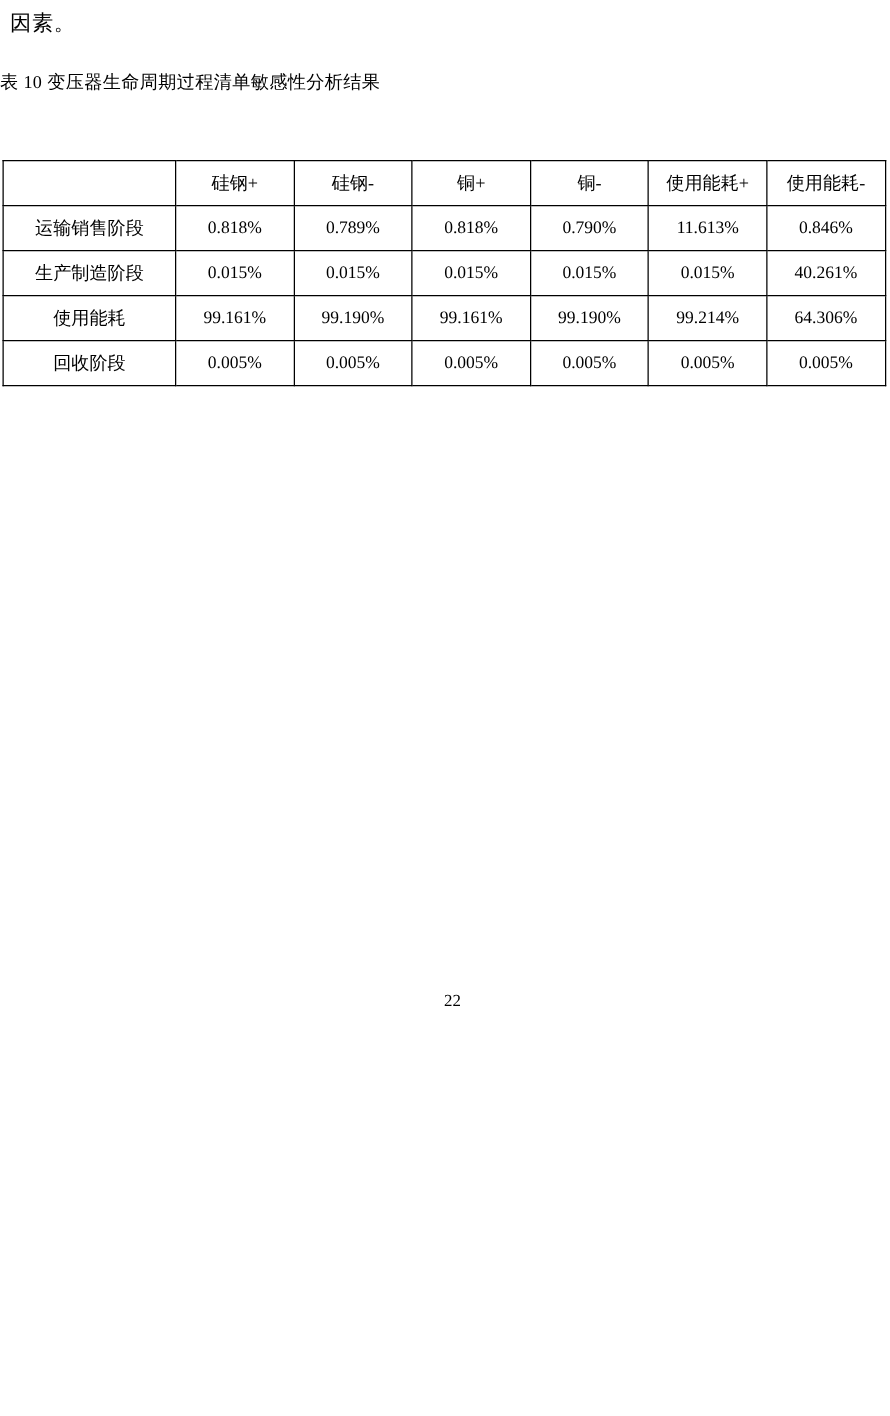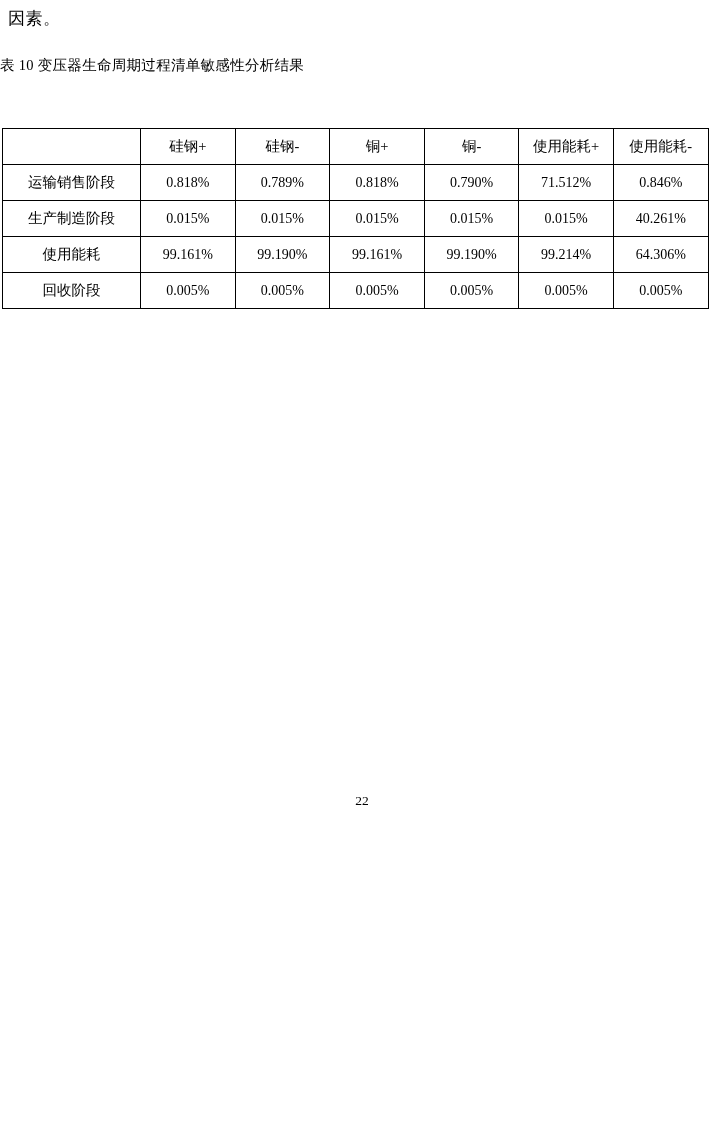--- a/index.html
+++ b/index.html
@@ -113,21 +113,21 @@
           <th>使用能耗-</th>
         </tr>
       </thead>
       <tbody>
         <tr>
           <td class="rowhead">运输销售阶段</td>
           <td class="num-cell">0.818%</td>
           <td class="num-cell">0.789%</td>
           <td class="num-cell">0.818%</td>
           <td class="num-cell">0.790%</td>
-          <td class="num-cell">71.512%</td>
+          <td class="num-cell">11.613%</td>
           <td class="num-cell">0.846%</td>
         </tr>
         <tr>
           <td class="rowhead">生产制造阶段</td>
           <td class="num-cell">0.015%</td>
           <td class="num-cell">0.015%</td>
           <td class="num-cell">0.015%</td>
           <td class="num-cell">0.015%</td>
           <td class="num-cell">0.015%</td>
           <td class="num-cell">40.261%</td>

